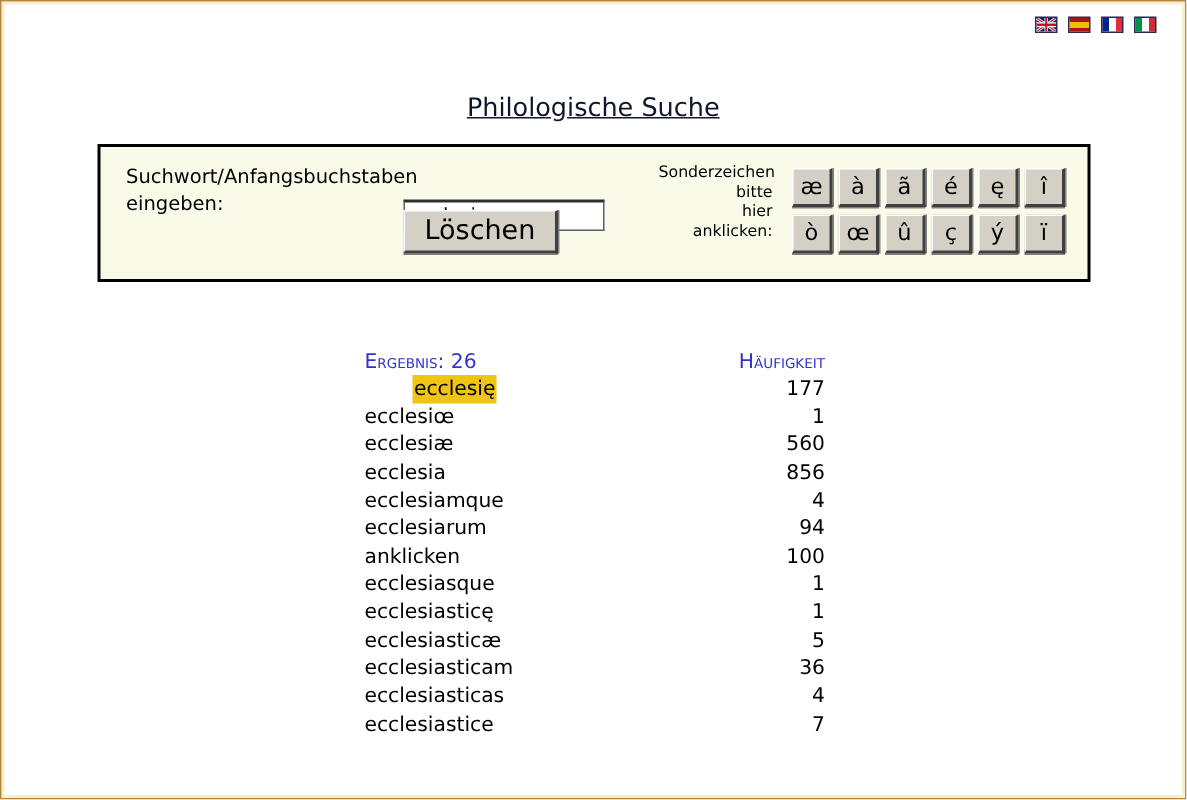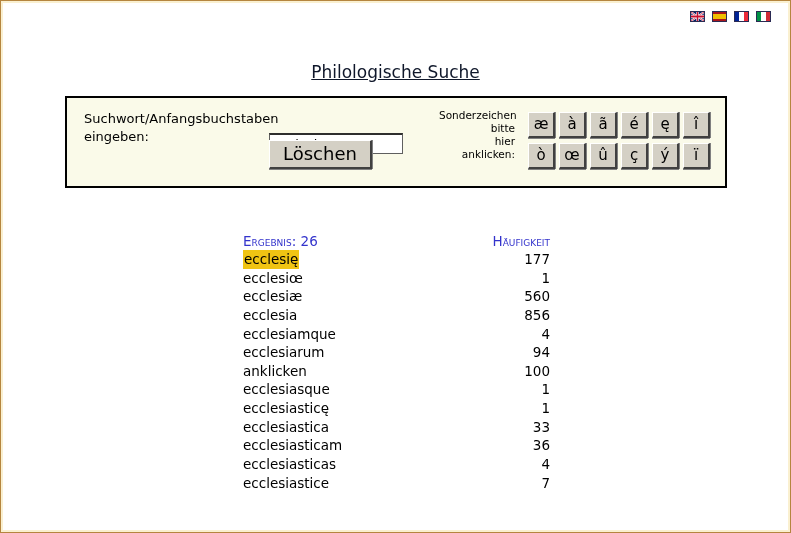--- a/index.html
+++ b/index.html
@@ -103,21 +103,21 @@
     color: #3333cc;
     font-variant: small-caps;
     font-size: 13.5px;
     height: 19px; line-height: 17px; align-items: flex-end;
   }
   .result-row {
     display: flex; justify-content: space-between;
     height: 18.65px; line-height: 18.65px;
     white-space: nowrap;
   }
-  .word.highlighted { background: #f0c413; padding: 0 1px; }
+  .word.highlighted { background: #f0c413; padding: 0 1px; margin-left: 32px; }
 </style>
 </head>
 <body>
 
 <div class="page-frame"></div>
 
 <div class="flags">
   <span class="flag flag-uk">
     <svg viewBox="0 0 60 30" preserveAspectRatio="none">
       <rect width="60" height="30" fill="#012169"></rect>
@@ -199,22 +199,22 @@
       </div>
       <div class="result-row">
         <span class="word">ecclesiasque</span>
         <span class="freq">1</span>
       </div>
       <div class="result-row">
         <span class="word">ecclesiasticę</span>
         <span class="freq">1</span>
       </div>
       <div class="result-row">
-        <span class="word">ecclesiastica</span>
-        <span class="freq">33</span>
+        <span class="word">ecclesiasticæ</span>
+        <span class="freq">5</span>
       </div>
       <div class="result-row">
         <span class="word">ecclesiasticam</span>
         <span class="freq">36</span>
       </div>
       <div class="result-row">
         <span class="word">ecclesiasticas</span>
         <span class="freq">4</span>
       </div>
       <div class="result-row">

